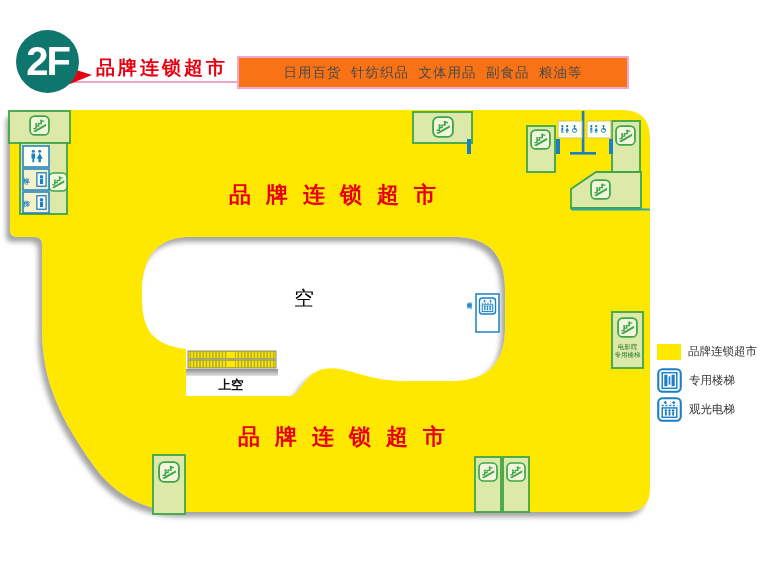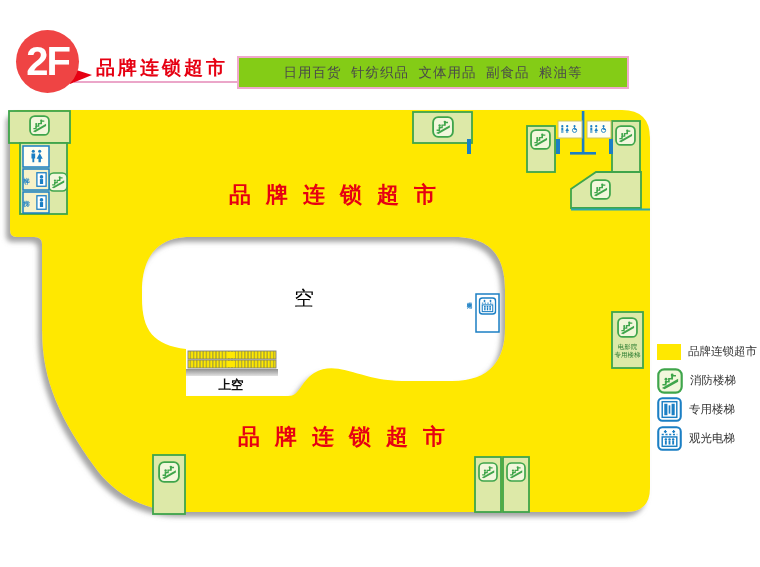--- a/index.html
+++ b/index.html
@@ -1,27 +1,27 @@
 <!DOCTYPE html>
 <html><head>
 <meta charset="utf-8">
 <style>
   html,body{margin:0;padding:0;background:#fff;}
   #stage{position:relative;width:760px;height:567px;background:#fff;overflow:hidden;
          font-family:"Liberation Sans","DejaVu Sans",sans-serif;}
   
   #badge{position:absolute;left:16px;top:30px;width:63px;height:63px;border-radius:50%;
-         background:#ef4444;color:#fff;display:flex;align-items:center;justify-content:center;
+         background:#0f766e;color:#fff;display:flex;align-items:center;justify-content:center;
          font-size:40px;font-weight:bold;letter-spacing:-2px;z-index:5;}
   #badge-tail{position:absolute;left:70px;top:68px;width:0;height:0;z-index:4;
          border-top:7px solid transparent;border-bottom:9px solid transparent;border-left:22px solid #e60012;}
   #hdr-title{position:absolute;left:96px;top:55px;font-size:19px;font-weight:bold;color:#e60012;
          letter-spacing:3px;z-index:5;}
   #hdr-line{position:absolute;left:74px;top:81px;width:164px;height:2px;background:#eba6c9;z-index:3;}
-  #cat-box{position:absolute;left:237px;top:56px;width:388px;height:29px;background:#84cc16;
+  #cat-box{position:absolute;left:237px;top:56px;width:388px;height:29px;background:#f97316;
          border:2px solid #f0a8cc;display:flex;align-items:center;justify-content:center;z-index:3;}
   #cat-box span{font-size:13.5px;color:#4a4a4a;letter-spacing:1px;white-space:pre;}
   
   #legend{position:absolute;left:657px;top:337px;width:102px;z-index:6;}
   .lrow{display:flex;align-items:center;height:29px;gap:7px;}
   .lrow .llab{font-size:11.5px;color:#333;white-space:nowrap;}
   .swatch{width:24px;height:16px;background:#ffe800;display:inline-block;}
   svg{display:block;}
   #map{position:absolute;left:0;top:0;z-index:1;}
 </style>
@@ -197,26 +197,20 @@
   <div id="hdr-title">品牌连锁超市</div>
   <div id="hdr-line"></div>
   <div id="cat-box">
     <span>日用百货  针纺织品  文体用品  副食品  粮油等</span>
   </div>
 
   <div id="legend">
     <div class="lrow">
       <span class="swatch"></span>
       <span class="llab">品牌连锁超市</span>
-    </div>
-    <div class="lrow">
-      <svg width="26" height="26" viewBox="0 0 24 24">
-          <use href="#ic-stairs"></use>
-        </svg>
-      <span class="llab">消防楼梯</span>
     </div>
     <div class="lrow">
       <svg width="25" height="25" viewBox="0 0 24 24">
           <use href="#ic-felev"></use>
         </svg>
       <span class="llab">专用楼梯</span>
     </div>
     <div class="lrow">
       <svg width="25" height="25" viewBox="0 0 24 24">
           <use href="#ic-selev"></use>

